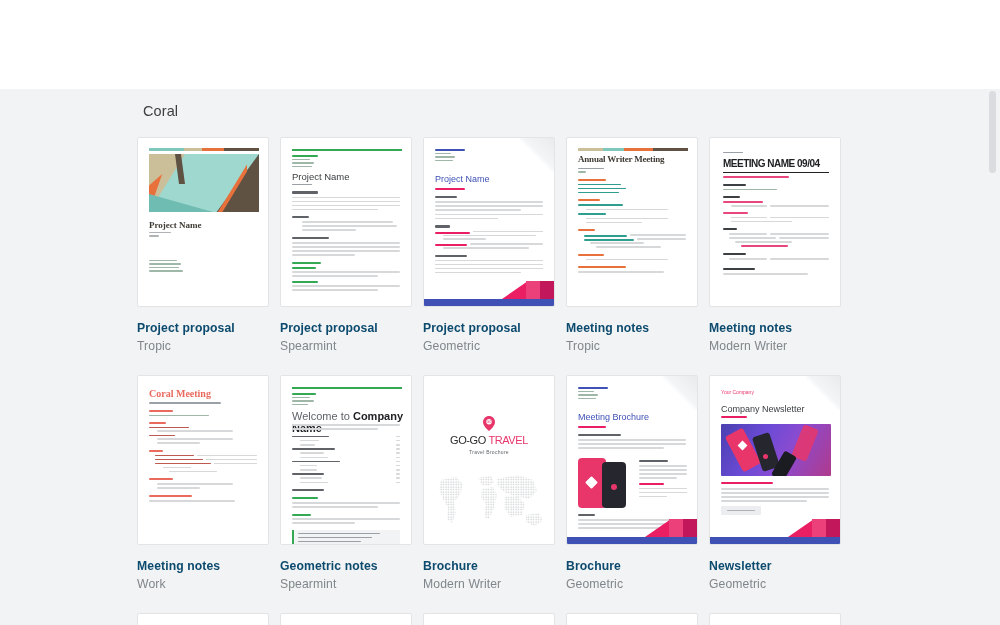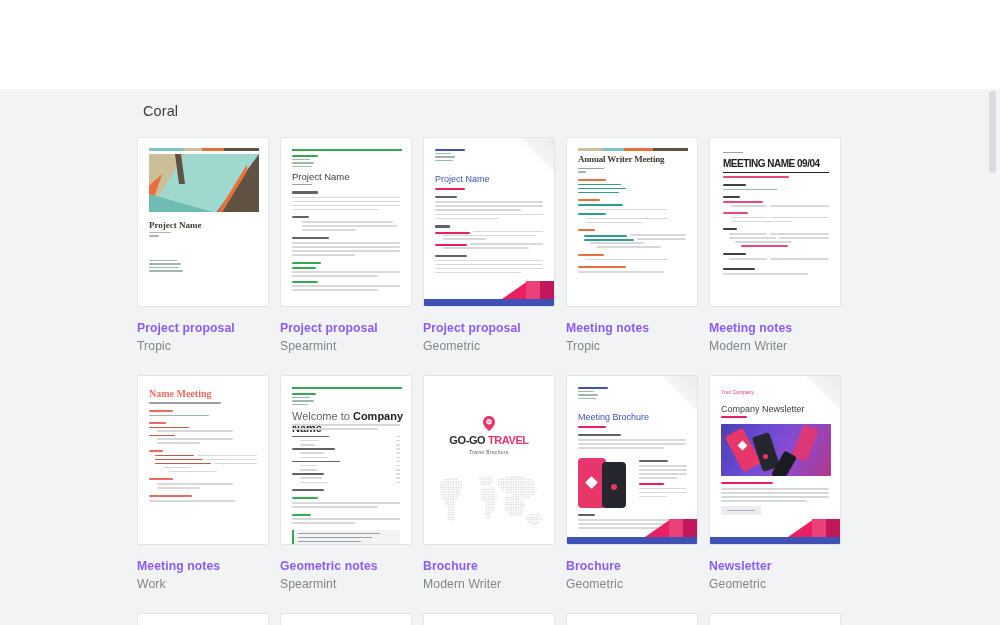--- a/index.html
+++ b/index.html
@@ -100,21 +100,21 @@
     width: 132px; height: 170px;
     background: #ffffff;
     border: 1px solid #e3e4e6;
     border-radius: 2px;
     overflow: hidden;
   }
   .card-label {
     margin-top: 14px;
     font-size: 12.2px;
     font-weight: bold;
-    color: #8b5cf6;
+    color: #0c4a6e;
     line-height: 15px;
     letter-spacing: .1px;
   }
   .card-sub {
     margin-top: 2px;
     font-size: 12.2px;
     color: #80868b;
     line-height: 16px;
     letter-spacing: .1px;
   }
@@ -183,21 +183,21 @@
   .cr-lbl { height:2px; background:#ea6a5e; border-radius:1px; margin-bottom:3px; width:30%; }
 
   
   .ob-title { position:absolute; left:11px; top:34px; font-size:11px; color:#3c4043; }
   .toc-row { display:flex; align-items:center; margin-bottom:2.6px; }
   .toc-row .t { flex:1; height:1.6px; background:#d6d8da; border-radius:1px; }
   .toc-row .n { width:4px; height:1.6px; background:#d6d8da; margin-left:6px; border-radius:1px;}
 
   
   .gg-pin { position:absolute; left:50%; top:40px; transform:translateX(-50%); width:12px; height:15px; }
-  .gg-title { position:absolute; left:0; right:0; top:58px; text-align:center; font-size:11px; font-weight:bold; letter-spacing:-.4px; }
+  .gg-title { position:absolute; left:0; right:0; top:58px; text-align:center; font-size:11px; font-weight:normal; letter-spacing:-.4px; }
   .gg-sub { position:absolute; left:0; right:0; top:73px; text-align:center; font-size:5px; color:#5f6368; letter-spacing:.3px;}
   .gg-map { position:absolute; left:6px; top:95px; width:120px; height:62px; }
 
   
   .nl-title { position:absolute; left:11px; top:28px; font-size:9px; color:#3c4043; }
   .nl-img { position:absolute; left:11px; top:48px; width:110px; height:52px; overflow:hidden; border-radius:1px;
             background: linear-gradient(120deg,#4a3fb0 0%, #6b4bd6 35%, #8a4bd0 60%, #b03a8c 100%); }
   .nl-btn { position:absolute; left:11px; top:130px; width:40px; height:9px; background:#ecedf0; border-radius:1px; }
 </style>
 </head>
@@ -463,21 +463,21 @@
         </div>
         <div class="card-label">Meeting notes</div>
         <div class="card-sub">Modern Writer</div>
       </div>
     </div>
 
     <div class="row">
 
       <div class="card">
         <div class="thumb">
-          <div class="cr-title">Name Meeting</div>
+          <div class="cr-title">Coral Meeting</div>
           <div class="doc" style="top:26px;padding-top:0">
             <div class="blk">
                 <div class="tiny" style="width:72px;background:#9aa0a6;height:1.5px"></div>
               </div>
             <div class="blk">
                 <div class="cr-lbl" style="width:22%"></div>
                 <div class="tiny" style="width:60px"></div>
               </div>
             <div class="blk">
                 <div class="cr-lbl" style="width:16%"></div>

